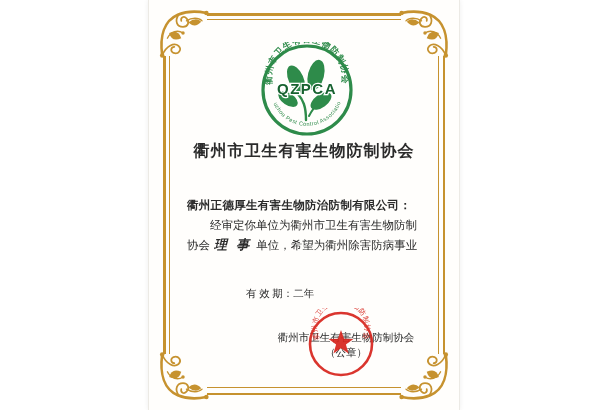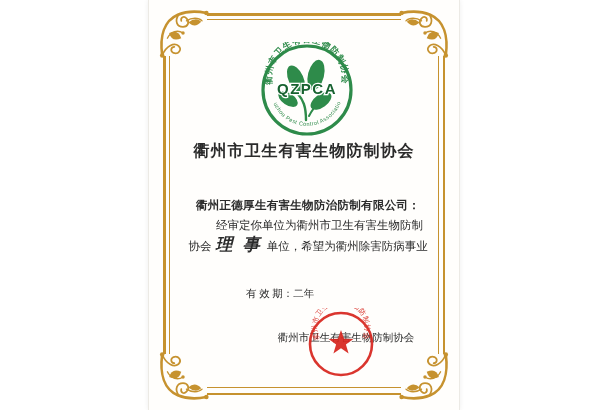--- a/index.html
+++ b/index.html
@@ -28,24 +28,24 @@
   .logo{position:absolute;left:110px;top:42px;width:96px;height:96px;}
   
   .title{
     position:absolute;left:0;right:0;top:141px;text-align:center;
     font-size:16px;font-weight:bold;color:var(--ink);letter-spacing:1px;
   }
   .certno{
     position:absolute;left:0;right:0;top:167px;text-align:center;
     font-size:10px;color:var(--ink);letter-spacing:.5px;
   }
-  .bodytext{position:absolute;left:38px;width:242px;top:196px;color:var(--ink);font-size:11.5px;line-height:19.5px;text-align:center;}
+  .bodytext{position:absolute;left:38px;width:242px;top:196px;color:var(--ink);font-size:11.5px;line-height:19.5px;}
   .recipient{font-weight:bold;letter-spacing:.3px;}
   .para span{display:inline;}
-  .role{font-weight:bold;font-style:italic;font-size:17px;letter-spacing:3px;margin:0 4px;}
+  .role{font-weight:bold;font-style:italic;font-size:13px;letter-spacing:3px;margin:0 4px;}
   .dates{position:absolute;left:97px;top:285px;font-size:10.5px;color:var(--ink);line-height:18.5px;}
   .orgblock{position:absolute;left:107px;width:180px;top:330px;text-align:center;font-size:10.5px;color:var(--ink);line-height:15px;}
   
   .seal{position:absolute;left:156px;top:308px;width:72px;height:72px;opacity:.92;}
 </style>
 </head>
 <body>
 
 <div class="paper">
 
@@ -168,20 +168,21 @@
   </div>
 
   <div class="dates">
     <div>
       <span>有 效 期：</span><span>二年</span>
     </div>
   </div>
 
   <div class="orgblock">
     <div>衢州市卫生有害生物防制协会</div>
+    <div>（公章）</div>
   </div>
 
   <div class="seal">
     <svg viewBox="0 0 72 72">
       <defs>
         <path id="sealArc" d="M13.45,27.8 A24,24 0 1 1 58.55,27.8" fill="none"></path>
       </defs>
       <circle cx="36" cy="36" r="31" fill="none" stroke="#d7251d" stroke-width="2.6"></circle>
       <polygon fill="#d7251d" points="36,22 39.06,30.79 48.4,31 40.9,36.6 43.6,45.5 36,40.2 28.4,45.5 31.1,36.6 23.6,31 32.94,30.79"></polygon>
       <text font-family="Liberation Sans, DejaVu Sans, sans-serif" font-size="7" fill="#d7251d" letter-spacing=".6">

